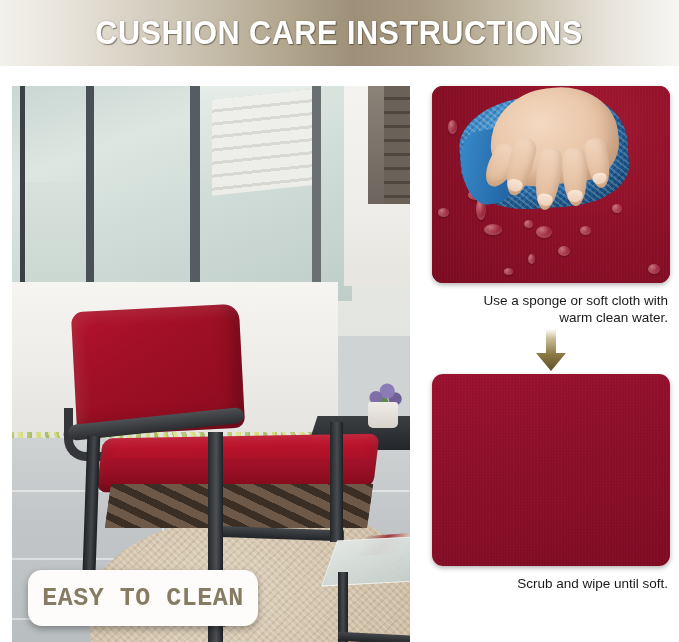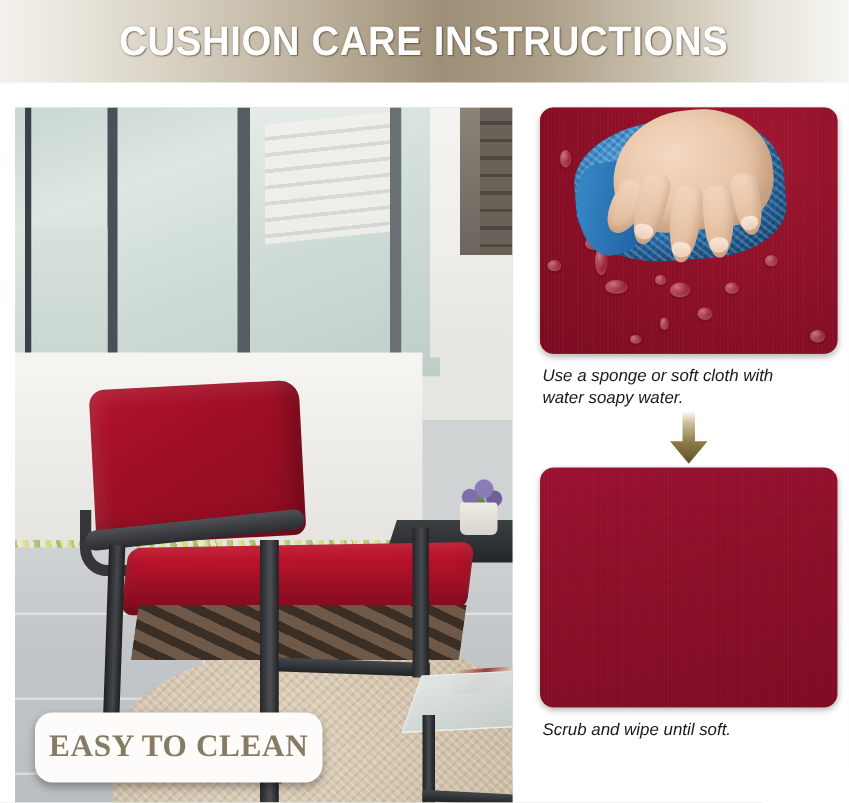--- a/index.html
+++ b/index.html
@@ -285,21 +285,21 @@
     left: 28px; top: 570px;
     width: 230px; height: 56px;
     background: #fdfcfa;
     border-radius: 14px;
     box-shadow: 0 3px 7px rgba(0,0,0,.32);
     display: flex;
     align-items: center;
     justify-content: center;
   }
   .badge-text {
-    font-family: Liberation Serif, serif;
+    font-family: Liberation Mono, monospace;
     font-weight: bold;
     font-size: 25px;
     letter-spacing: 0.5px;
     color: #857c63;
     white-space: nowrap;
   }
 
   
   .right-col {
     position: absolute;
@@ -390,27 +390,26 @@
   }
   .card-fabric::after {
     content:"";
     position:absolute; inset:0;
     background:
       repeating-linear-gradient(90deg, rgba(255,255,255,.02) 0 1px, transparent 1px 3px),
       repeating-linear-gradient(0deg, rgba(0,0,0,.03) 0 1px, transparent 1px 3px);
   }
 
   .caption {
-    text-align: left;
+    text-align: right;
     font-family: "Liberation Sans", sans-serif;
     font-size: 13.5px;
     line-height: 17px;
     color: #1a1a1a;
     margin: 9px 2px 0 2px;
-    font-style: italic;
   }
 
   .arrow-wrap {
     width: 238px;
     height: 48px;
     display: flex;
     align-items: center;
     justify-content: center;
   }
   .arrow-svg { display:block; }
@@ -512,21 +511,21 @@
     <div class="finger f3">
       <div class="nail" style="left:4px;bottom:4px;width:15px;height:12px;"></div>
     </div>
     <div class="finger f4">
       <div class="nail" style="left:3px;bottom:4px;width:14px;height:11px;"></div>
     </div>
   </div>
 
   <div class="caption">
     <div>Use a sponge or soft cloth with</div>
-    <div>water soapy water.</div>
+    <div>warm clean water.</div>
   </div>
 
   <div class="arrow-wrap">
     <svg class="arrow-svg" width="34" height="42" viewBox="0 0 34 42">
       <defs>
         <linearGradient id="arrGrad" x1="0" y1="0" x2="0" y2="1">
           <stop offset="0%" stop-color="#ffffff"></stop>
           <stop offset="22%" stop-color="#cbbf9c"></stop>
           <stop offset="60%" stop-color="#8c7a45"></stop>
           <stop offset="100%" stop-color="#5f5129"></stop>

